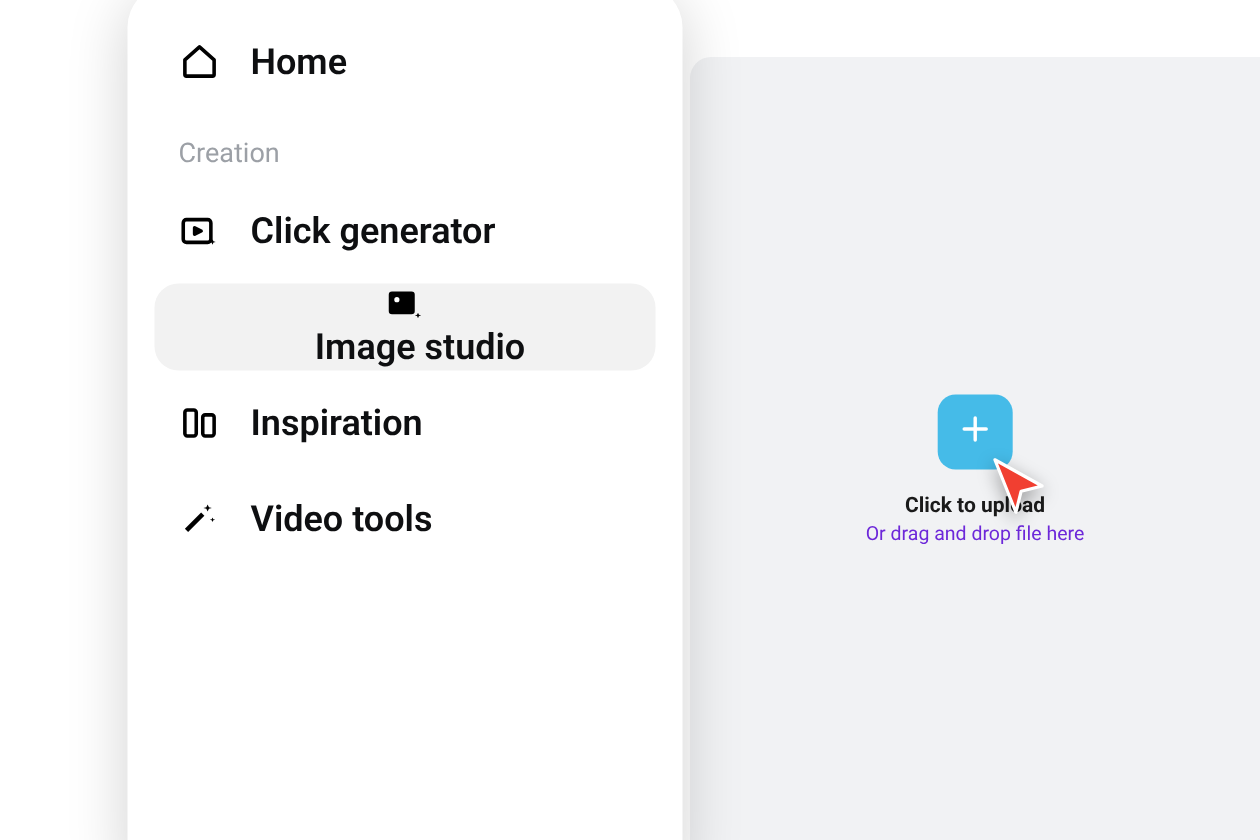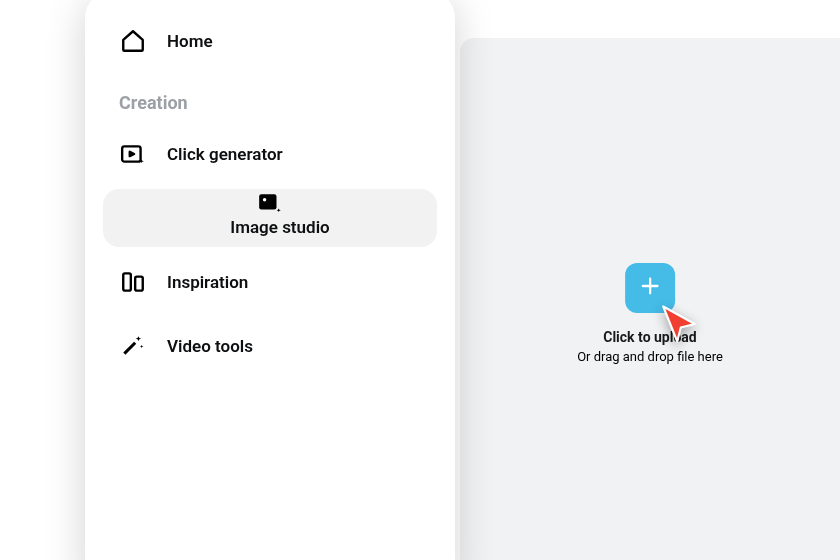--- a/index.html
+++ b/index.html
@@ -23,26 +23,26 @@
       display: flex;
       align-items: center;
       height: 58px;
       padding: 0 16px;
       border-radius: 16px;
       cursor: pointer;
       margin-bottom: 6px;
     }
     .nav-item.selected { background: #f2f2f2; flex-direction: column; }
     .nav-item .icon-slot { width: 28px; height: 28px; color: #000; display: flex; align-items: center; justify-content: center; flex-shrink: 0; }
-    .nav-item .label { margin-left: 20px; font-size: 17px; font-weight: 600; color: #0e0f11; }
+    .nav-item .label { margin-left: 20px; font-size: 24px; font-weight: 600; color: #0e0f11; }
 
     .section-label {
       margin: 22px 0 12px 16px;
       font-size: 18px;
-      font-weight: 700;
+      font-weight: 400;
       color: #9ca0a6;
     }
 
     .main-area {
       position: absolute;
       left: 460px;
       top: 38px;
       width: 380px;
       height: 522px;
       background: #f1f2f4;
@@ -62,21 +62,21 @@
       width: 50px;
       height: 50px;
       background: #45bbe8;
       border-radius: 12px;
       display: flex;
       align-items: center;
       justify-content: center;
       cursor: pointer;
     }
     .upload-title { margin-top: 16px; font-size: 14px; font-weight: 700; color: #1a1a1a; }
-    .upload-sub { margin-top: 4px; font-size: 13px; font-weight: 400; color: #000000; }
+    .upload-sub { margin-top: 4px; font-size: 13px; font-weight: 400; color: #6d28d9; }
 
     .cursor-pointer {
       position: absolute;
       left: 658px;
       top: 303px;
       width: 42px;
       height: 42px;
       filter: drop-shadow(0 4px 6px rgba(0,0,0,0.35));
       pointer-events: none;
     }

